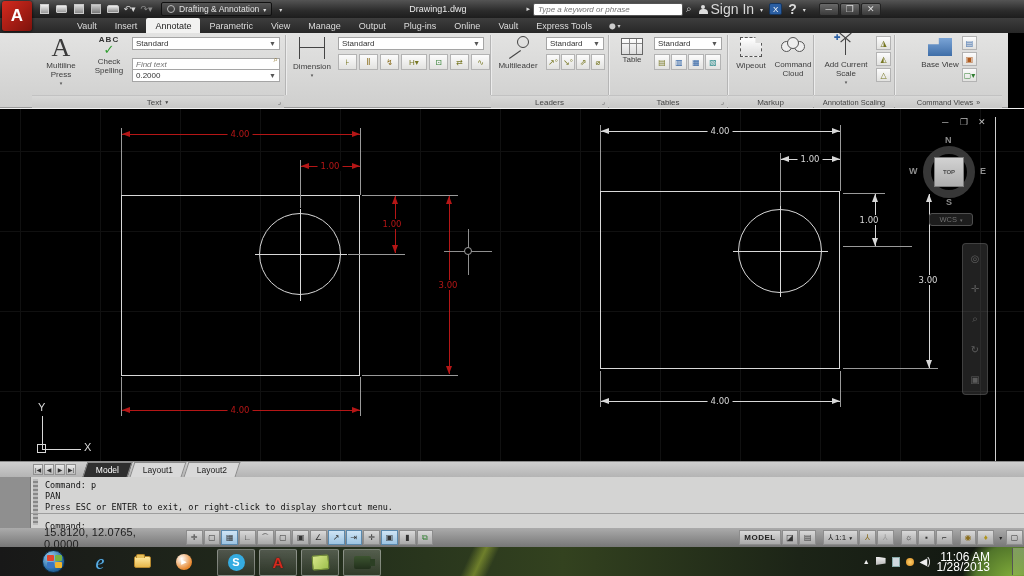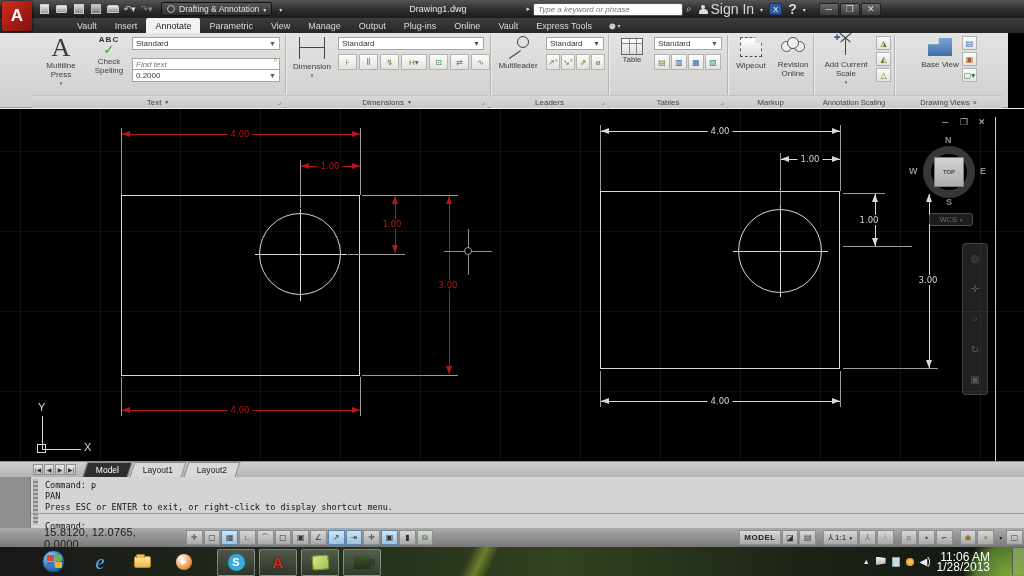--- a/index.html
+++ b/index.html
@@ -206,25 +206,20 @@
   </div>
   <div class="abs flex" style="left:338px;top:21px;gap:2px">
     <span class="mi" style="width:19px">⊦</span>
     <span class="mi" style="width:19px;color:#8a6d1d">Ⅱ</span>
     <span class="mi" style="width:19px;color:#8a6d1d">↯</span>
     <span class="mi" style="width:26px">H▾</span>
     <span class="mi" style="width:19px;color:#2f7e2f">⊡</span>
     <span class="mi" style="width:19px">⇄</span>
     <span class="mi" style="width:19px">∿</span>
   </div>
-  <div class="abs plabel-row" style="left:286px;width:202px">
-    <span>Dimensions</span>
-      <span style="font-size:5px">▼</span>
-    <span style="position:absolute;right:3px;font-size:7px;color:#666">⌟</span>
-  </div>
   <div class="abs panel-sep" style="left:490px"></div>
 
   <div class="abs bigbtn" style="left:494px;top:2px;width:48px">
     <span style="width:24px;height:22px;position:relative">
       <span style="position:absolute;right:1px;top:1px;width:12px;height:12px;border:1.5px solid #444;border-radius:50%"></span>
       <span style="position:absolute;left:2px;bottom:2px;width:14px;border-top:1.5px solid #444;transform:rotate(-35deg)"></span>
     </span>
     <span style="margin-top:4px">Multileader</span>
   </div>
   <div class="abs dd" style="left:546px;top:4px;width:58px">
@@ -266,21 +261,21 @@
   <div class="abs bigbtn" style="left:731px;top:2px;width:40px">
     <span style="width:22px;height:20px;border:1px dashed #555;margin-top:2px;background:linear-gradient(#fff,#ddd);clip-path:polygon(0 0,70% 0,70% 30%,100% 30%,100% 100%,0 100%)"></span>
     <span style="margin-top:4px">Wipeout</span>
   </div>
   <div class="abs bigbtn" style="left:773px;top:2px;width:40px">
     <span style="width:24px;height:20px;position:relative;margin-top:2px">
       <span style="position:absolute;left:0;top:4px;width:11px;height:11px;border:1px solid #555;border-radius:50%;background:#eee"></span>
       <span style="position:absolute;right:0;top:4px;width:11px;height:11px;border:1px solid #555;border-radius:50%;background:#eee"></span>
       <span style="position:absolute;left:6px;top:0;width:12px;height:12px;border:1px solid #555;border-radius:50%;background:#eee"></span>
     </span>
-    <span style="margin-top:3px">Revision Online</span>
+    <span style="margin-top:3px">Command Cloud</span>
   </div>
   <div class="abs plabel-row" style="left:728px;width:85px">
     <span>Markup</span>
   </div>
   <div class="abs panel-sep" style="left:813px"></div>
 
   <div class="abs bigbtn" style="left:818px;top:2px;width:56px">
     <span style="width:22px;height:22px;position:relative">
       <span style="position:absolute;left:10px;top:4px;height:16px;border-left:1.5px solid #444"></span>
       <span style="position:absolute;left:3px;top:2px;width:14px;border-top:1.5px solid #444;transform:rotate(40deg)"></span>
@@ -303,21 +298,21 @@
   <div class="abs bigbtn" style="left:920px;top:2px;width:40px">
     <span style="width:24px;height:18px;background:linear-gradient(#7aa4d6,#3f6ea8);margin-top:3px;clip-path:polygon(0 35%,45% 35%,45% 0,100% 0,100% 100%,0 100%)"></span>
     <span style="margin-top:4px">Base View</span>
   </div>
   <div class="abs" style="left:962px;top:3px;display:flex;flex-direction:column;gap:2px">
     <span class="mi" style="width:15px;height:14px;color:#2b5fa3">▤</span>
     <span class="mi" style="width:15px;height:14px;color:#b05a1d">▣</span>
     <span class="mi" style="width:15px;height:14px;color:#2f7e2f">▢▾</span>
   </div>
   <div class="abs plabel-row" style="left:895px;width:107px;font-size:7.5px">
-    <span>Drawing Views</span>
+    <span>Command Views</span>
       <span style="font-size:7px">»</span>
   </div>
 </div>
 
 <div class="abs" id="canvas">
 
   <span class="abs vp-btn" style="left:936px;top:8px">─</span>
   <span class="abs vp-btn" style="left:954px;top:8px">❐</span>
   <span class="abs vp-btn" style="left:972px;top:8px">✕</span>
 

